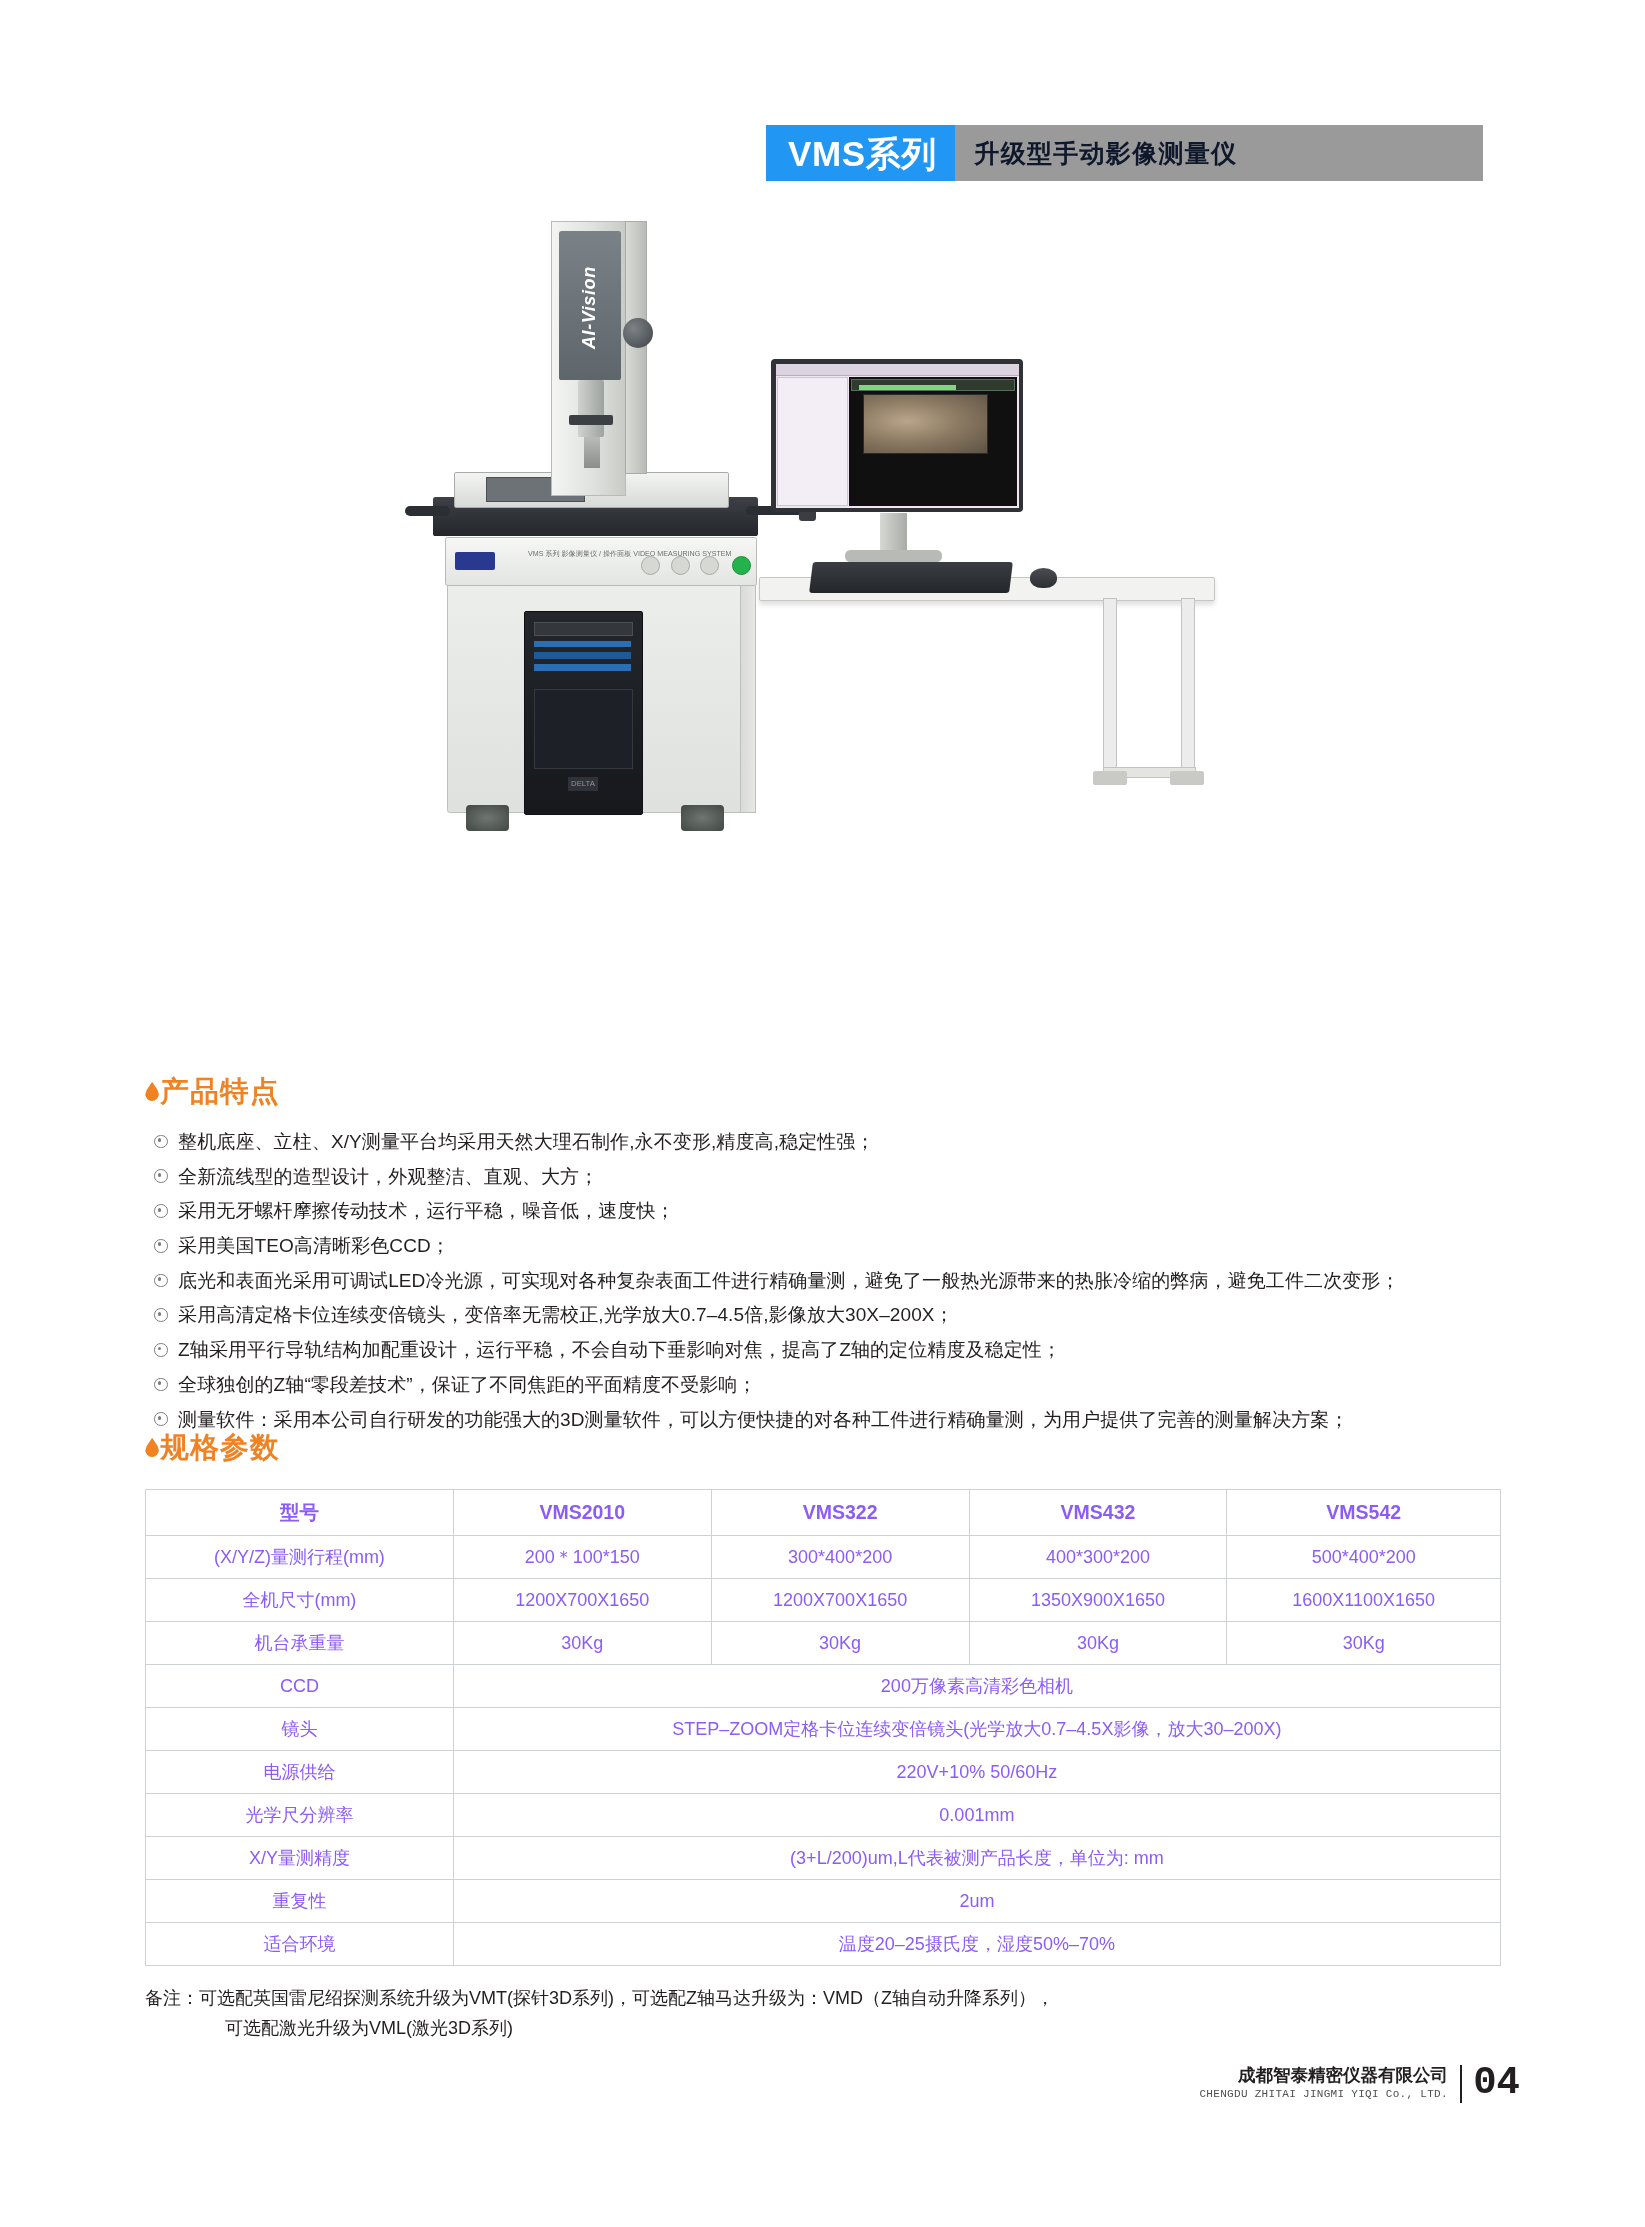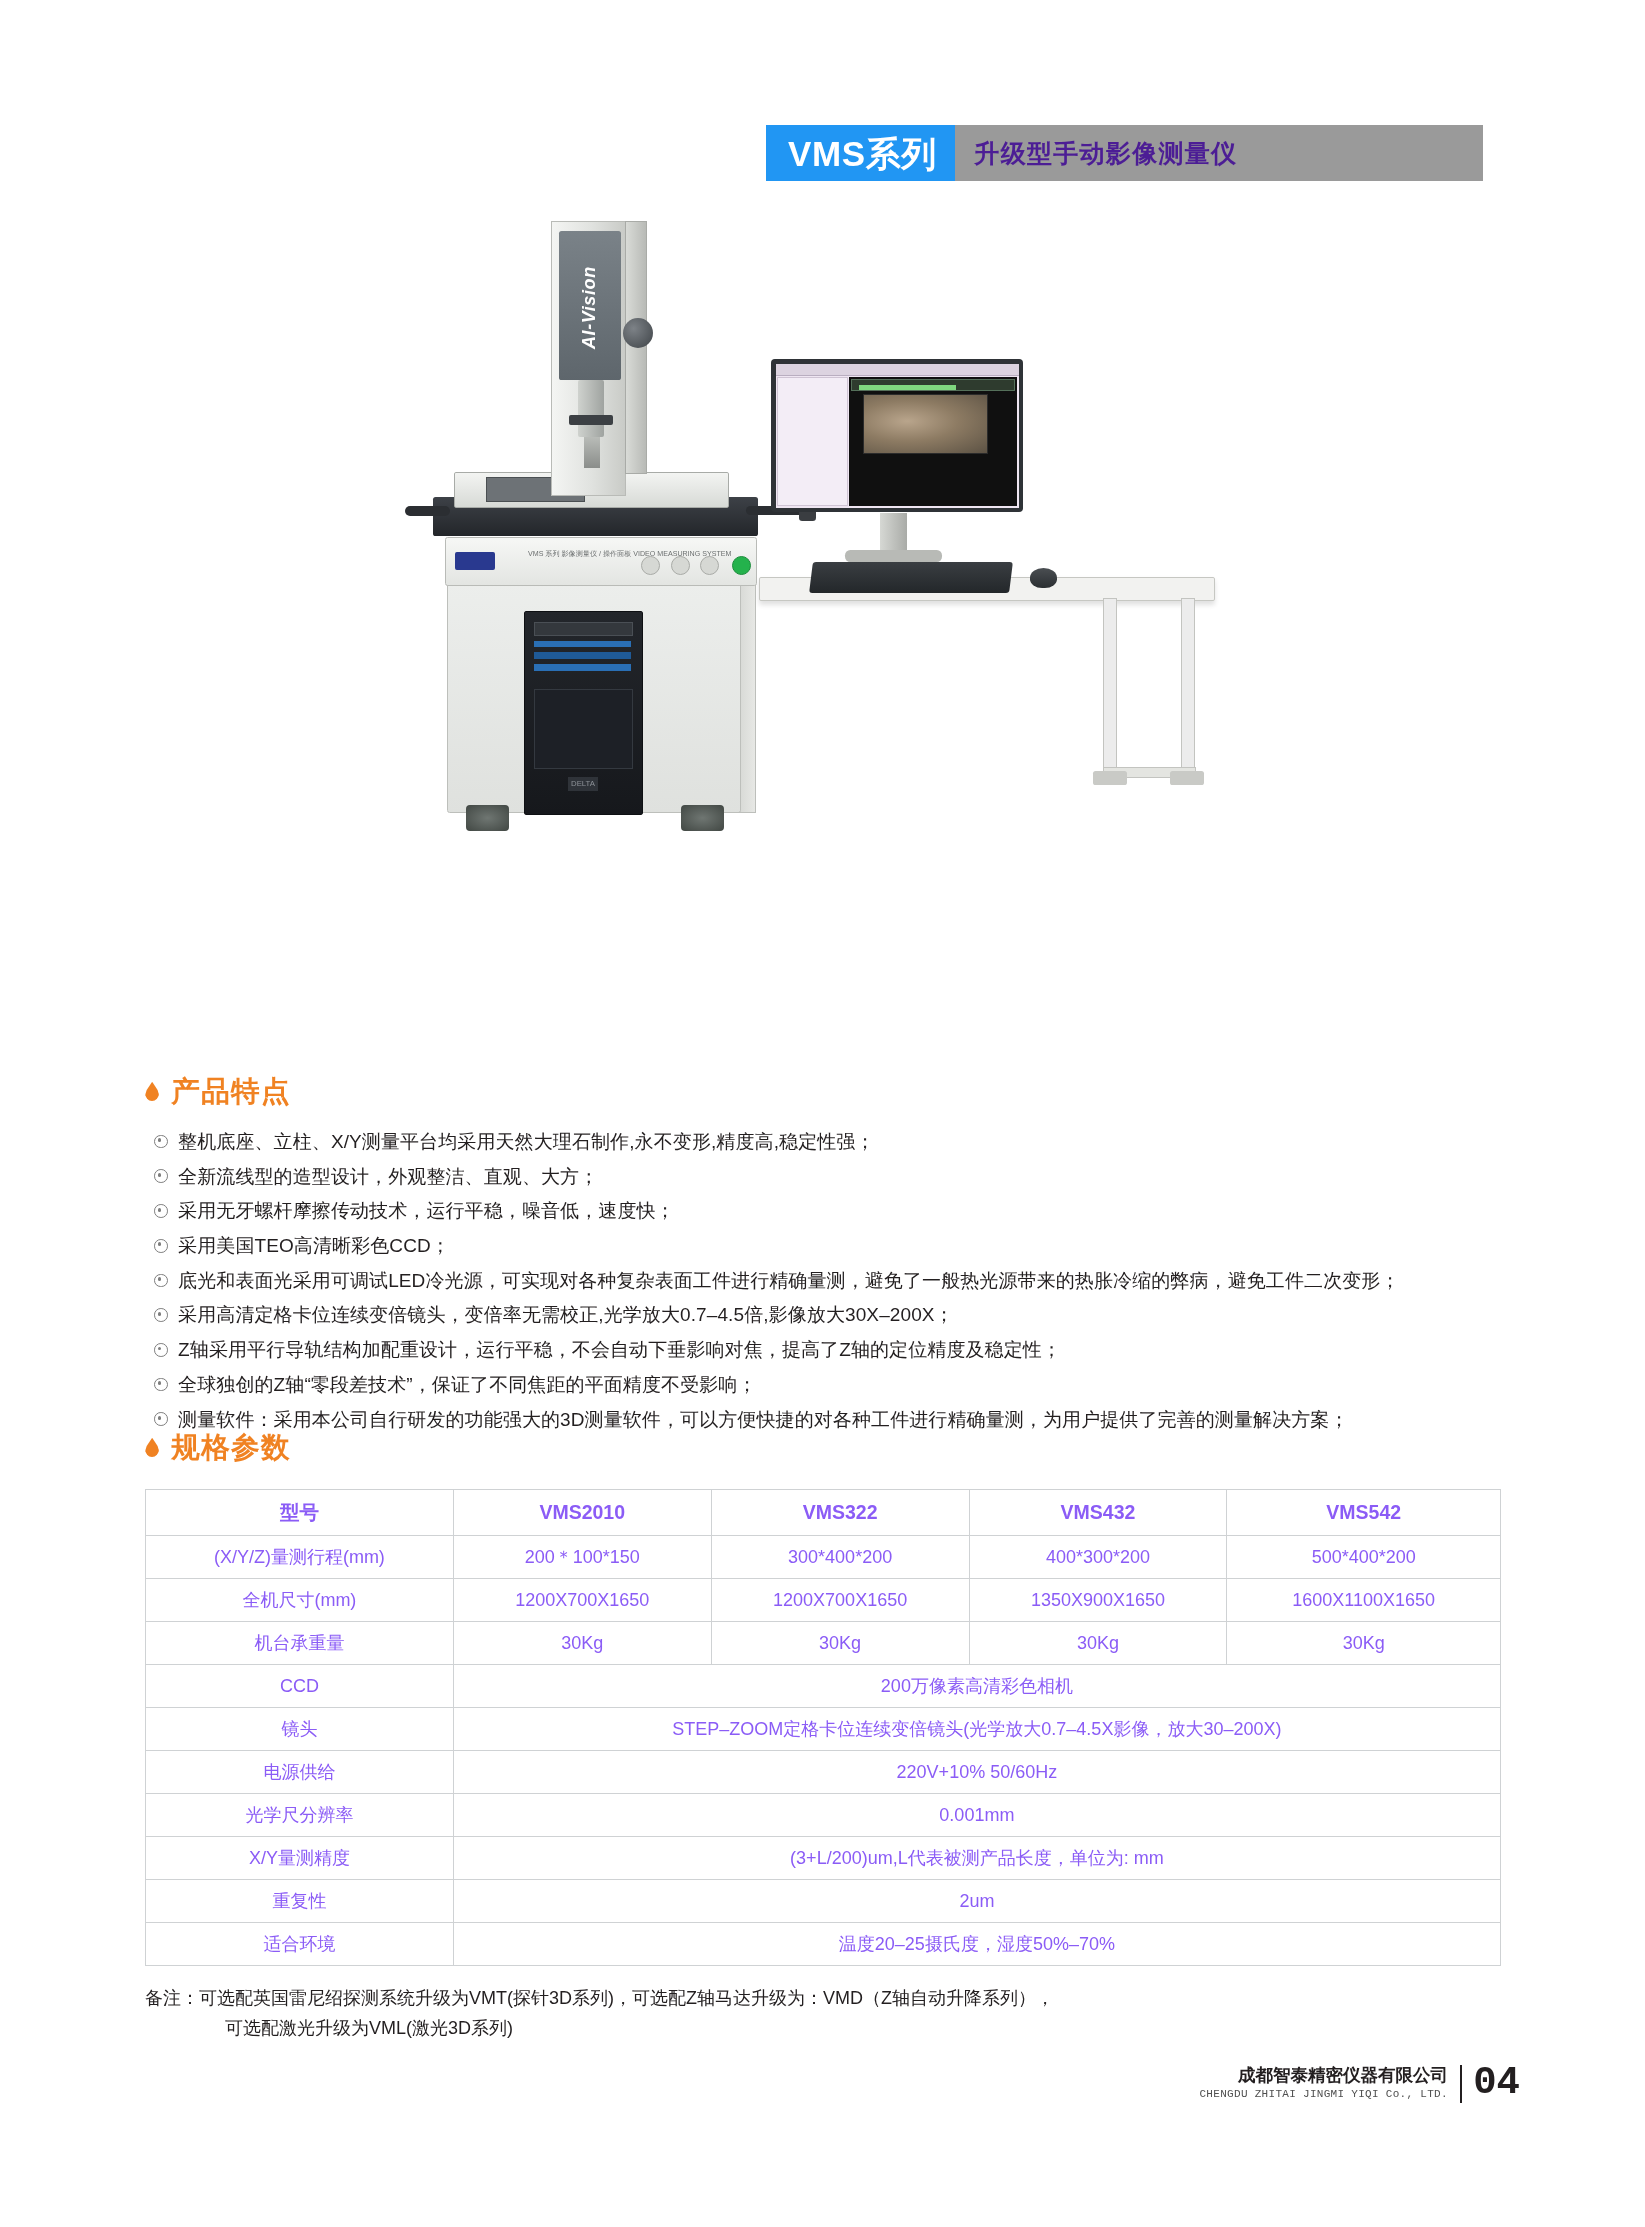--- a/index.html
+++ b/index.html
@@ -32,21 +32,21 @@
     font-size: 35px;
     font-weight: bold;
     letter-spacing: 0.6px;
     display: flex;
     align-items: center;
     padding: 0 18px 0 22px;
     line-height: 1;
   }
   .header-sub {
     background: #9a9a9a;
-    color: #4c1d95;
+    color: #0f172a;
     font-size: 25px;
     font-weight: bold;
     letter-spacing: 1.3px;
     display: flex;
     align-items: center;
     padding: 0 22px 0 19.5px;
     flex: 1;
     line-height: 1;
   }
 
@@ -467,21 +467,21 @@
 
   
   .section {
     position: absolute;
     left: 0;
     width: 1646px;
   }
   .sect-head {
     display: flex;
     align-items: center;
-    gap: 12px;
+    gap: 1px;
     padding-left: 145px;
   }
   .drop-icon {
     width: 14.3px;
     height: 19.5px;
     background: #f08222;
     border-radius: 50% 50% 50% 50% / 60% 60% 40% 40%;
     transform: rotate(0deg);
     clip-path: polygon(50% 0%, 88% 42%, 100% 70%, 78% 100%, 22% 100%, 0% 70%, 12% 42%);
   }

